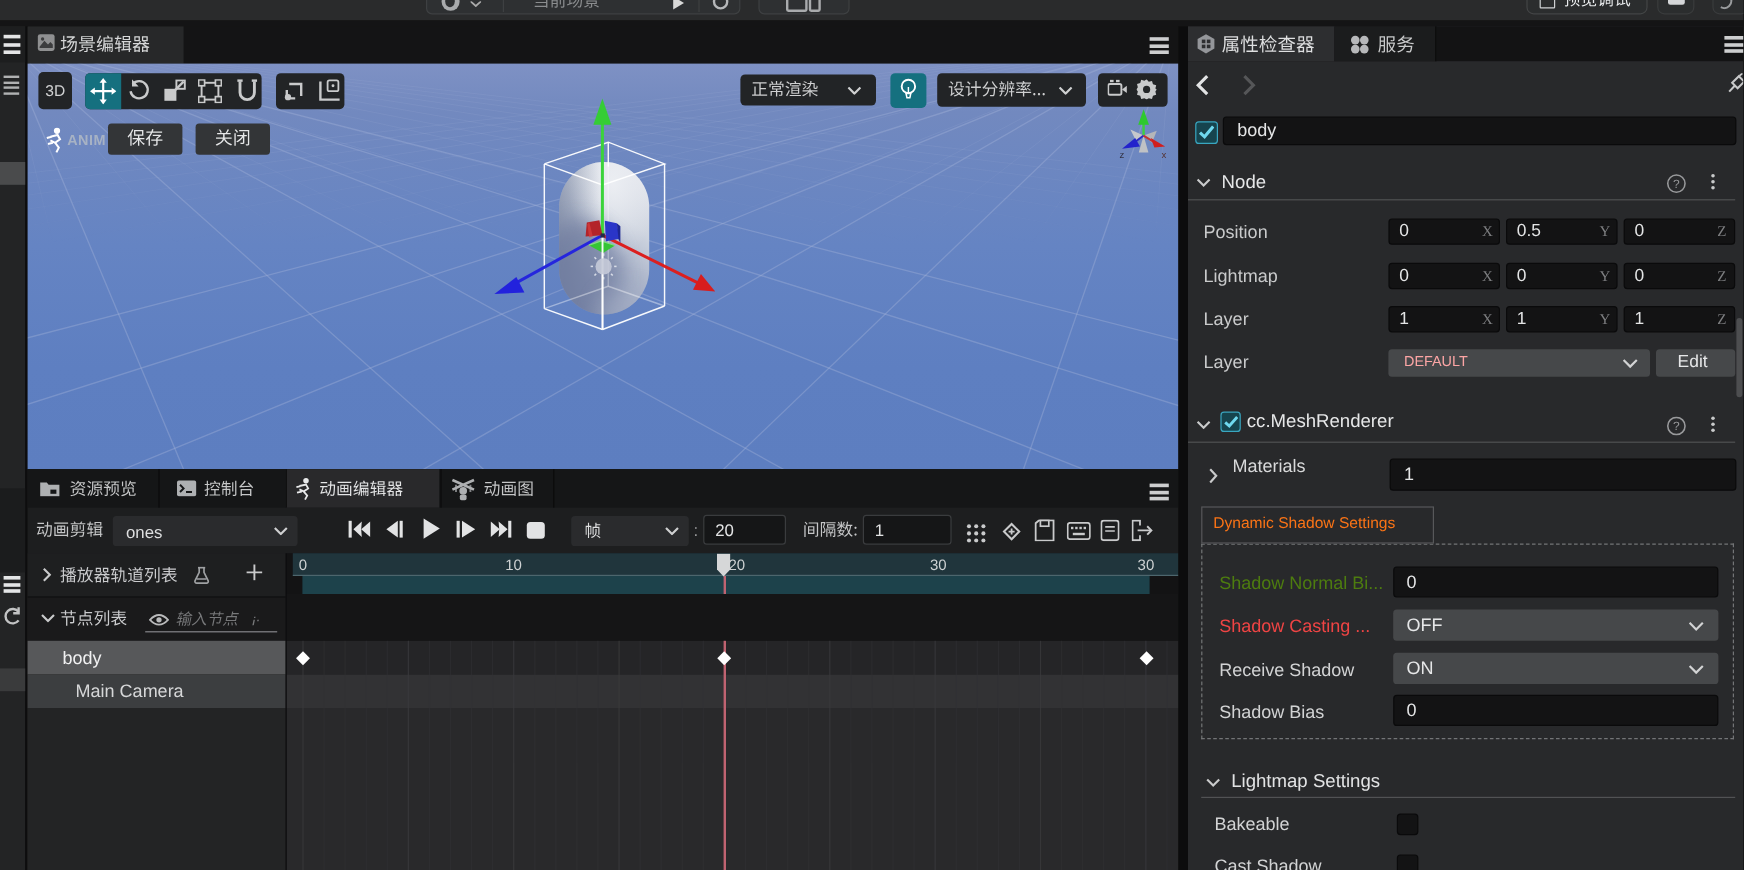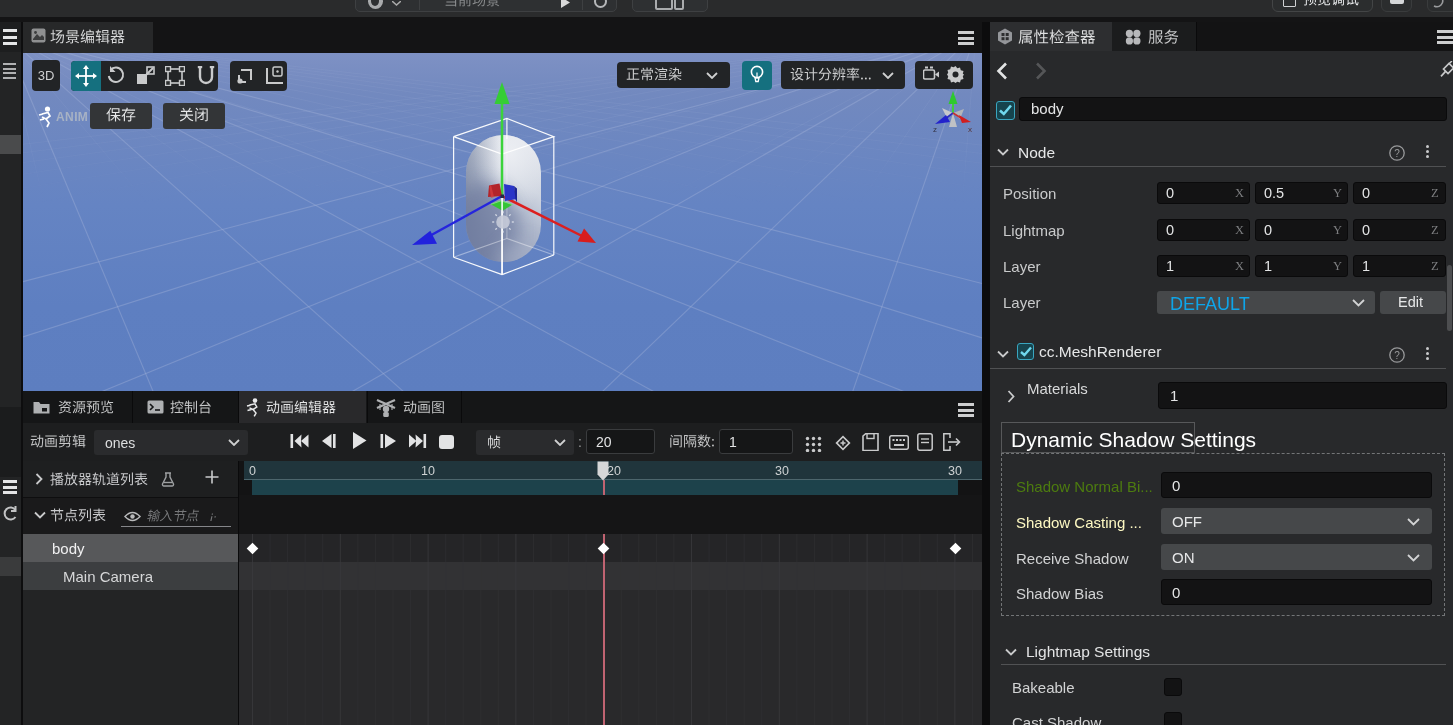--- a/index.html
+++ b/index.html
@@ -695,21 +695,21 @@
     <div class="tx" style="left:1166px;top:258px;font-size:14.5px;color:#e4e5e6;">1</div>
     <div class="tx" style="left:1235px;top:259px;font-size:12.5px;color:#7d7e80;font-family:'Liberation Serif',serif;">X</div>
     <div class="abs" style="left:1255px;top:255px;width:93px;height:22px;background:#131314;border:1px solid #0a0a0b;border-radius:3px;box-sizing:border-box;"></div>
     <div class="tx" style="left:1264px;top:258px;font-size:14.5px;color:#e4e5e6;">1</div>
     <div class="tx" style="left:1333px;top:259px;font-size:12.5px;color:#7d7e80;font-family:'Liberation Serif',serif;">Y</div>
     <div class="abs" style="left:1353px;top:255px;width:93px;height:22px;background:#131314;border:1px solid #0a0a0b;border-radius:3px;box-sizing:border-box;"></div>
     <div class="tx" style="left:1362px;top:258px;font-size:14.5px;color:#e4e5e6;">1</div>
     <div class="tx" style="left:1431px;top:259px;font-size:12.5px;color:#7d7e80;font-family:'Liberation Serif',serif;">Z</div>
 <div class="tx" style="left:1003px;top:294px;font-size:15px;color:#c9cacb;">Layer</div>
 <div class="abs" style="left:1157px;top:291px;width:218px;height:23px;background:#46484a;border-radius:3px;"></div>
-<div class="tx" style="left:1170px;top:294px;font-size:18px;color:#0ea5e9;">DEFAULT</div>
+<div class="tx" style="left:1170px;top:294px;font-size:12px;color:#fca5a5;">DEFAULT</div>
 <svg class="abs" style="left:1352px;top:299px" width="13" height="8">
       <path d="M1 1 L6.5 6.5 L12 1" stroke="#d2d3d4" stroke-width="1.8" fill="none"></path>
     </svg>
 <div class="abs" style="left:1380px;top:291px;width:66px;height:23px;background:#46484a;border-radius:3px;"></div>
 <div class="tx" style="left:1398px;top:294px;font-size:14.5px;color:#e6e7e8;">Edit</div>
 <svg class="abs" style="left:997px;top:350px" width="12" height="8">
       <path d="M1 1.5 L6 6.5 L11 1.5" stroke="#c9cacb" stroke-width="1.8" fill="none"></path>
     </svg>
     <svg class="abs" style="left:1389px;top:347px" width="16" height="16">
       <circle cx="8" cy="8" r="7.2" stroke="#98999b" stroke-width="1.3" fill="none"></circle>
@@ -725,25 +725,25 @@
 <div class="tx" style="left:1039px;top:343px;font-size:15.5px;color:#e6e7e8;">cc.MeshRenderer</div>
 <div class="abs" style="left:990px;top:368px;width:456px;height:1px;background:#505153;"></div>
 <svg class="abs" style="left:1007px;top:390px" width="8" height="13">
       <path d="M1.5 1 L6.5 6.5 L1.5 12" stroke="#c9cacb" stroke-width="1.8" fill="none"></path>
     </svg>
 <div class="tx" style="left:1027px;top:380px;font-size:15px;color:#d8d9da;">Materials</div>
 <div class="abs" style="left:1158px;top:382px;width:289px;height:27px;background:#131314;border:1px solid #0a0a0b;border-radius:3px;box-sizing:border-box;"></div>
 <div class="tx" style="left:1170px;top:387px;font-size:15px;color:#e4e5e6;">1</div>
 <div class="abs" style="left:1001px;top:453px;width:444px;height:163px;border:1px dashed #737577;box-sizing:border-box;"></div>
 <div class="abs" style="left:1001px;top:422px;width:194px;height:31px;background:#28292b;border:1px solid #57585a;box-sizing:border-box;"></div>
-<div class="tx" style="left:1011px;top:428px;font-size:21px;color:#ffffff;">Dynamic Shadow Settings</div>
+<div class="tx" style="left:1011px;top:428px;font-size:13px;color:#f97316;">Dynamic Shadow Settings</div>
 <div class="tx" style="left:1016px;top:478px;font-size:15px;color:#4d7c0f;">Shadow Normal Bi...</div>
     <div class="abs" style="left:1161px;top:472px;width:271px;height:26px;background:#131314;border:1px solid #0a0a0b;border-radius:3px;box-sizing:border-box;"></div>
     <div class="tx" style="left:1172px;top:477px;font-size:15px;color:#e4e5e6;">0</div>
-<div class="tx" style="left:1016px;top:514px;font-size:15px;color:#fef9c3;">Shadow Casting ...</div>
+<div class="tx" style="left:1016px;top:514px;font-size:15px;color:#ef4444;">Shadow Casting ...</div>
     <div class="abs" style="left:1161px;top:508px;width:271px;height:26px;background:#46484a;border-radius:3px;"></div>
     <div class="tx" style="left:1172px;top:513px;font-size:15px;color:#e6e7e8;">OFF</div>
     <svg class="abs" style="left:1407px;top:518px" width="13" height="8">
       <path d="M1 1 L6.5 6.5 L12 1" stroke="#d2d3d4" stroke-width="1.8" fill="none"></path>
     </svg>
 <div class="tx" style="left:1016px;top:549.5px;font-size:15px;color:#d2d3d4;">Receive Shadow</div>
     <div class="abs" style="left:1161px;top:543.5px;width:271px;height:26px;background:#46484a;border-radius:3px;"></div>
     <div class="tx" style="left:1172px;top:548.5px;font-size:15px;color:#e6e7e8;">ON</div>
     <svg class="abs" style="left:1407px;top:553.5px" width="13" height="8">
       <path d="M1 1 L6.5 6.5 L12 1" stroke="#d2d3d4" stroke-width="1.8" fill="none"></path>

